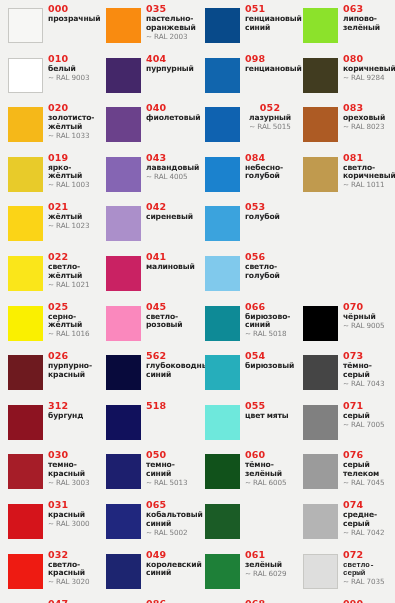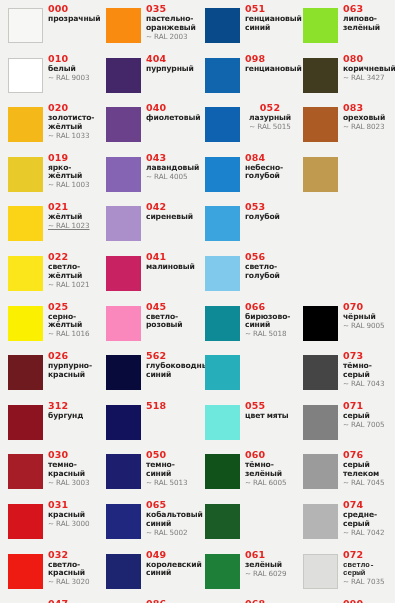--- a/index.html
+++ b/index.html
@@ -100,21 +100,21 @@
         <div class="code" style="color: rgb(229, 36, 33);">019</div>
         <div class="name" style="color: rgb(35, 35, 35);">ярко-жёлтый</div>
         <div class="ral" style="color: rgb(125, 125, 125);">~ RAL 1003</div>
       </div>
     </div>
     <div class="cell" style="left: 0px; top: 200.4px;">
       <div class="swatch" style="background: rgb(251, 212, 23);"></div>
       <div class="info">
         <div class="code" style="color: rgb(229, 36, 33);">021</div>
         <div class="name" style="color: rgb(35, 35, 35);">жёлтый</div>
-        <div class="ral" style="color: rgb(125, 125, 125); text-decoration: underline;">~ RAL 1023</div>
+        <div class="ral" style="color: rgb(125, 125, 125);">~ RAL 1023</div>
       </div>
     </div>
     <div class="cell" style="left: 0px; top: 250px;">
       <div class="swatch" style="background: rgb(250, 230, 26);"></div>
       <div class="info">
         <div class="code" style="color: rgb(229, 36, 33);">022</div>
         <div class="name" style="color: rgb(35, 35, 35);">светло-жёлтый</div>
         <div class="ral" style="color: rgb(125, 125, 125);">~ RAL 1021</div>
       </div>
     </div>
@@ -307,20 +307,24 @@
     <div class="cell" style="left: 197px; top: 299.6px;">
       <div class="swatch" style="background: rgb(14, 138, 150);"></div>
       <div class="info">
         <div class="code" style="color: rgb(229, 36, 33);">066</div>
         <div class="name" style="color: rgb(35, 35, 35);">бирюзово-синий</div>
         <div class="ral" style="color: rgb(125, 125, 125);">~ RAL 5018</div>
       </div>
     </div>
     <div class="cell" style="left: 197px; top: 349.2px;">
       <div class="swatch" style="background: rgb(38, 174, 187);"></div>
+      <div class="info">
+        <div class="code" style="color: rgb(229, 36, 33);">054</div>
+        <div class="name" style="color: rgb(35, 35, 35);">бирюзовый</div>
+      </div>
     </div>
     <div class="cell" style="left: 197px; top: 398.8px;">
       <div class="swatch" style="background: rgb(110, 232, 220);"></div>
       <div class="info">
         <div class="code" style="color: rgb(229, 36, 33);">055</div>
         <div class="name" style="color: rgb(35, 35, 35);">цвет мяты</div>
       </div>
     </div>
     <div class="cell" style="left: 197px; top: 448.4px;">
       <div class="swatch" style="background: rgb(17, 82, 27);"></div>
@@ -351,33 +355,38 @@
       <div class="info">
         <div class="code" style="color: rgb(229, 36, 33);">063</div>
         <div class="name" style="color: rgb(35, 35, 35);">липово-зелёный</div>
       </div>
     </div>
     <div class="cell" style="left: 295px; top: 51.6px;">
       <div class="swatch" style="background: rgb(65, 60, 32);"></div>
       <div class="info">
         <div class="code" style="color: rgb(229, 36, 33);">080</div>
         <div class="name" style="color: rgb(35, 35, 35);">коричневый</div>
-        <div class="ral" style="color: rgb(125, 125, 125);">~ RAL 3427</div>
+        <div class="ral" style="color: rgb(125, 125, 125);">~ RAL 9284</div>
       </div>
     </div>
     <div class="cell" style="left: 295px; top: 101.2px;">
       <div class="swatch" style="background: rgb(173, 91, 36);"></div>
       <div class="info">
         <div class="code" style="color: rgb(229, 36, 33);">083</div>
         <div class="name" style="color: rgb(35, 35, 35);">ореховый</div>
         <div class="ral" style="color: rgb(125, 125, 125);">~ RAL 8023</div>
       </div>
     </div>
     <div class="cell" style="left: 295px; top: 150.8px;">
       <div class="swatch" style="background: rgb(192, 154, 78);"></div>
+      <div class="info">
+        <div class="code" style="color: rgb(229, 36, 33);">081</div>
+        <div class="name" style="color: rgb(35, 35, 35);">светло-коричневый</div>
+        <div class="ral" style="color: rgb(125, 125, 125);">~ RAL 1011</div>
+      </div>
     </div>
     <div class="cell" style="left: 295px; top: 299.6px;">
       <div class="swatch" style="background: rgb(0, 0, 0);"></div>
       <div class="info">
         <div class="code" style="color: rgb(229, 36, 33);">070</div>
         <div class="name" style="color: rgb(35, 35, 35);">чёрный</div>
         <div class="ral" style="color: rgb(125, 125, 125);">~ RAL 9005</div>
       </div>
     </div>
     <div class="cell" style="left: 295px; top: 349.2px;">

